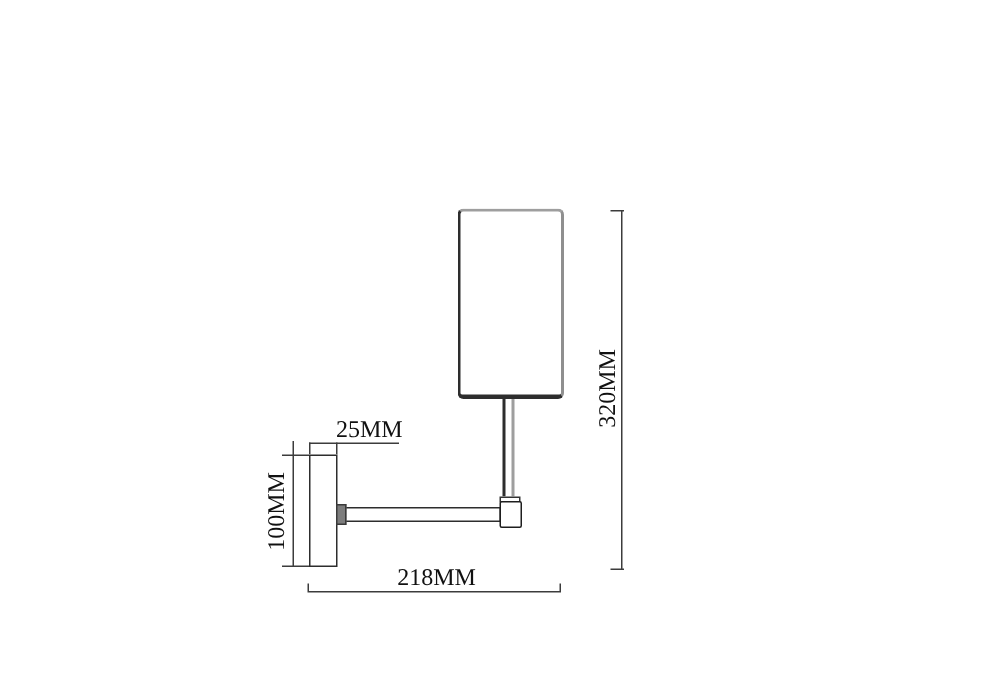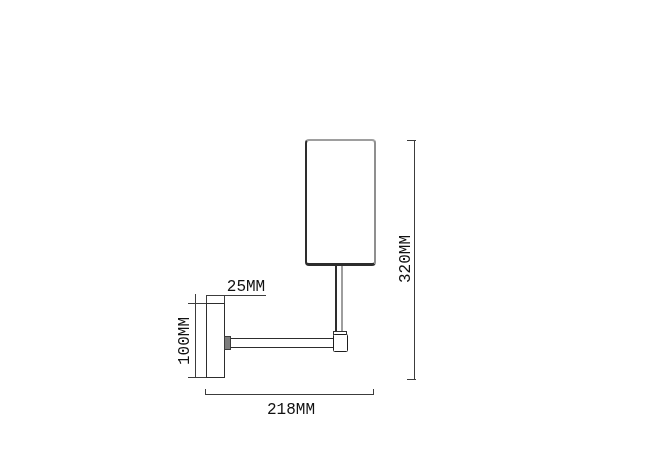--- a/index.html
+++ b/index.html
@@ -6,21 +6,21 @@
     margin: 0;
     padding: 0;
     background: #ffffff;
   }
   .canvas {
     position: relative;
     width: 660px;
     height: 466px;
     background: #ffffff;
     overflow: hidden;
-    font-family: Liberation Mono, monospace;
+    font-family: Liberation Serif, serif;
   }
   .part {
     position: absolute;
     background: #ffffff;
     box-sizing: border-box;
   }
   
   .shade {
     left: 305px; top: 139px; width: 71px; height: 127px;
     border-left: 2px solid #2d2d2d;
@@ -101,20 +101,20 @@
   <div class="dlabel" style="left:224px; top:279px; width:44px;">25MM</div>
 
   <div class="dline" style="left:194.5px; top:294px; width:1px; height:84px;"></div>
   <div class="dline" style="left:188px; top:303px; width:18px; height:1px;"></div>
   <div class="dline" style="left:188px; top:376.5px; width:18px; height:1px;"></div>
   <div class="dlabel rot" style="left:155px; top:333px; width:60px; height:16px;">100MM</div>
 
   <div class="dline" style="left:205px; top:393.5px; width:169px; height:1px;"></div>
   <div class="dline" style="left:205px; top:389px; width:1px; height:5px;"></div>
   <div class="dline" style="left:373px; top:389px; width:1px; height:5px;"></div>
-  <div class="dlabel" style="left:260px; top:378px; width:62px;margin-top:24px;">218MM</div>
+  <div class="dlabel" style="left:260px; top:378px; width:62px;">218MM</div>
 
   <div class="dline" style="left:413.5px; top:140px; width:1px; height:239.5px;"></div>
   <div class="dline" style="left:407px; top:140px; width:9px; height:1px;"></div>
   <div class="dline" style="left:407px; top:379px; width:9px; height:1px;"></div>
   <div class="dlabel rot" style="left:375.5px; top:251px; width:60px; height:16px;">320MM</div>
 
 </div>
 
 </body></html>

